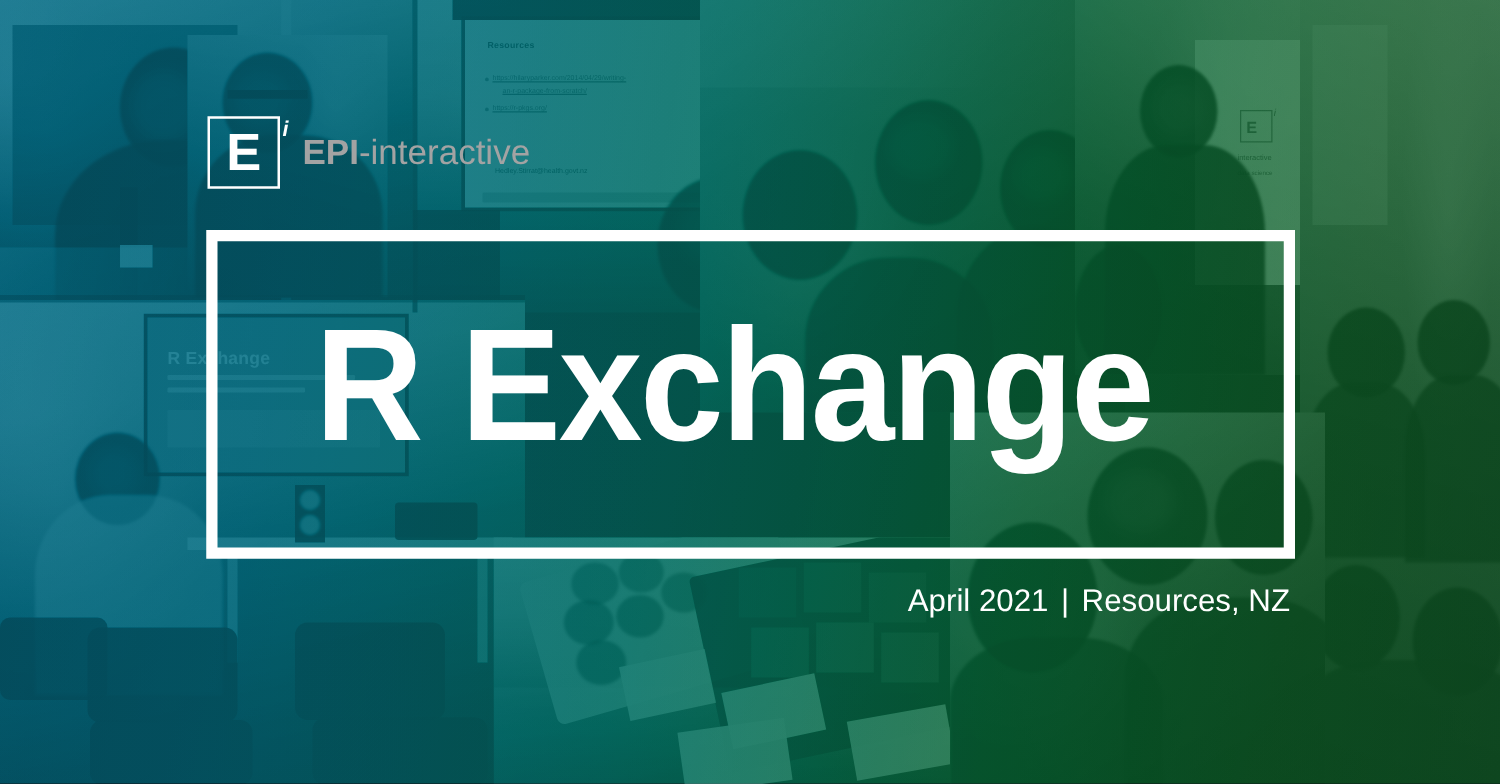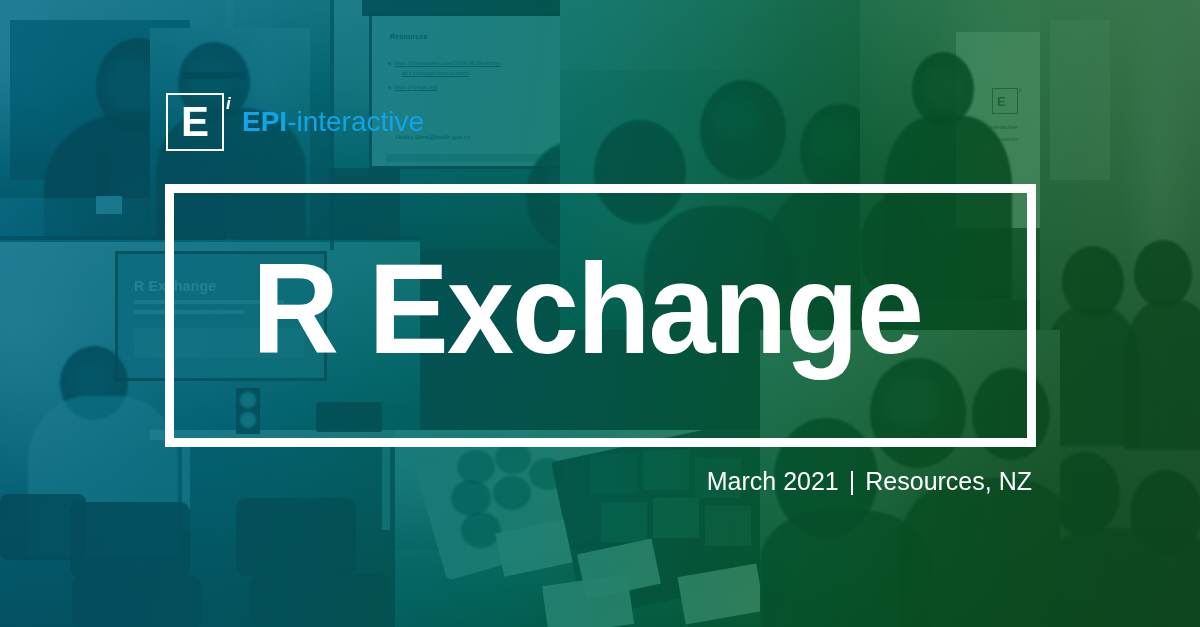--- a/index.html
+++ b/index.html
@@ -106,21 +106,21 @@
     font-family:"Liberation Sans", sans-serif;
   }
   .logo-i {
     position:absolute; left:60px; top:2px;
     color:#ffffff; font-style:italic; font-weight:bold;
     font-size:17px; line-height:17px;
     font-family:"Liberation Sans", sans-serif;
   }
   .logo-word {
     position:absolute; left:76px; top:14px;
-    color:#0ea5e9; font-size:28px; line-height:30px; white-space:nowrap;
+    color:#a3a3a3; font-size:28px; line-height:30px; white-space:nowrap;
     font-family:"Liberation Sans", sans-serif;
   }
   .logo-word b { font-weight:bold; }
   .logo-word span { font-weight:400; }
 
   .meta {
     position:absolute; right:168px; top:467px;
     color:#ffffff; font-size:25px; line-height:28px;
     white-space:nowrap; font-weight:400;
     font-family:"Liberation Sans", sans-serif;
@@ -300,16 +300,16 @@
     <div class="logo-word">
       <b>EPI</b><span>-interactive</span>
     </div>
   </div>
 
   <div class="frame"></div>
 
   <div class="title">R Exchange</div>
 
   <div class="meta">
-    <span>March 2021</span><span class="sep">|</span><span>Resources, NZ</span>
+    <span>April 2021</span><span class="sep">|</span><span>Resources, NZ</span>
   </div>
 
 </div>
 
 </body></html>

